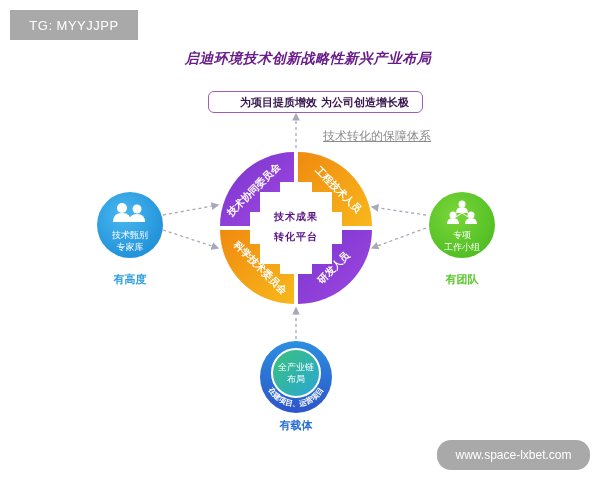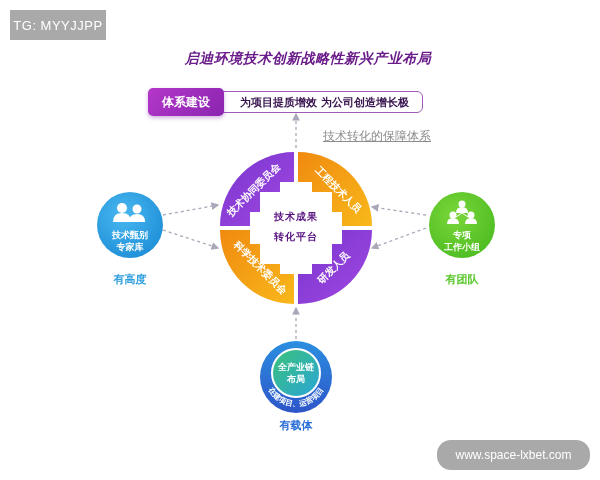--- a/index.html
+++ b/index.html
@@ -1,21 +1,21 @@
 <!DOCTYPE html>
 <html><head>
 <meta charset="utf-8">
 <style>
   html, body { margin: 0; padding: 0; }
   body {
     width: 600px; height: 480px; background: #ffffff; position: relative; overflow: hidden;
     font-family: "DejaVu Sans", "Liberation Sans", sans-serif;
   }
   .wm-top {
-    position: absolute; left: 10px; top: 10px; width: 96px; height: 30px;
+    position: absolute; left: 10px; top: 10px; width: 128px; height: 30px;
     background: #a9a9a9; color: #ffffff; font-size: 13px; letter-spacing: 0.5px;
     display: flex; align-items: center; justify-content: center;
     font-family: "Liberation Sans", sans-serif;
   }
   .wm-bottom {
     position: absolute; left: 437px; top: 440px; width: 153px; height: 30px;
     background: #a9a9a9; color: #ffffff; font-size: 12px;
     display: flex; align-items: center; justify-content: center;
     font-family: "Liberation Sans", sans-serif;
     border-radius: 14px;
@@ -38,40 +38,39 @@
     background: linear-gradient(135deg, #b437c9, #8a25b0);
     box-shadow: 0 2px 4px rgba(120,30,160,0.35);
     color: #fff; font-size: 12px; font-weight: bold;
     display: flex; align-items: center; justify-content: center;
   }
   .guarantee {
     position: absolute; left: 323px; top: 128px; font-size: 12px; color: #8c8c8c; text-decoration: underline;
   }
   svg.main { position: absolute; left: 0; top: 0; }
   .circle-label {
-    position: absolute; text-align: center; color: #fff; font-size: 9px; font-weight: bold; line-height: 12px;
+    position: absolute; text-align: center; color: #fff; font-size: 9px; font-weight: normal; line-height: 12px;
   }
   .caption {
     position: absolute; text-align: center; font-size: 11px; font-weight: bold;
   }
   .center-text {
     position: absolute; left: 256px; top: 207px; width: 80px; text-align: center;
     font-size: 10px; font-weight: bold; color: #5a1480; line-height: 20px; letter-spacing: 1px;
   }
 </style>
 </head>
 <body>
 
 <div class="wm-top">TG: MYYJJPP</div>
 
 <div class="title">启迪环境技术创新战略性新兴产业布局</div>
 
 <div class="sys-bar">
   <div class="sys-outline">为项目提质增效  为公司创造增长极</div>
-  <div class="sys-tag">体系建设</div>
 </div>
 
 <div class="guarantee">技术转化的保障体系</div>
 
 <svg class="main" width="600" height="480" viewBox="0 0 600 480">
   <defs>
     <linearGradient id="gPurple" x1="0" y1="0" x2="1" y2="1">
       <stop offset="0" stop-color="#7a35d0"></stop>
       <stop offset="1" stop-color="#a048e0"></stop>
     </linearGradient>

